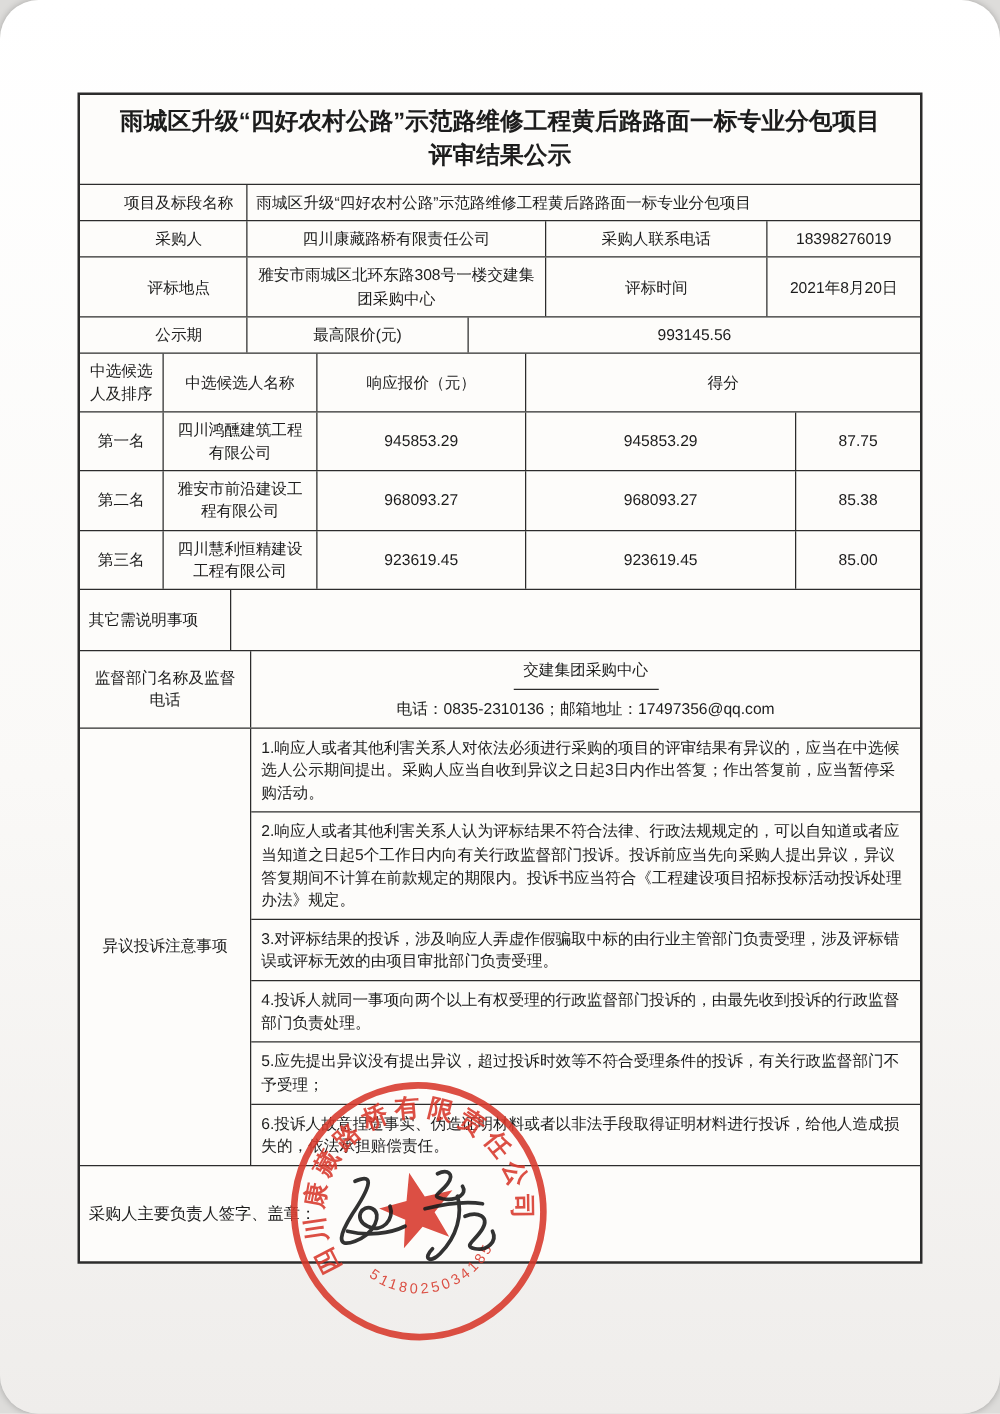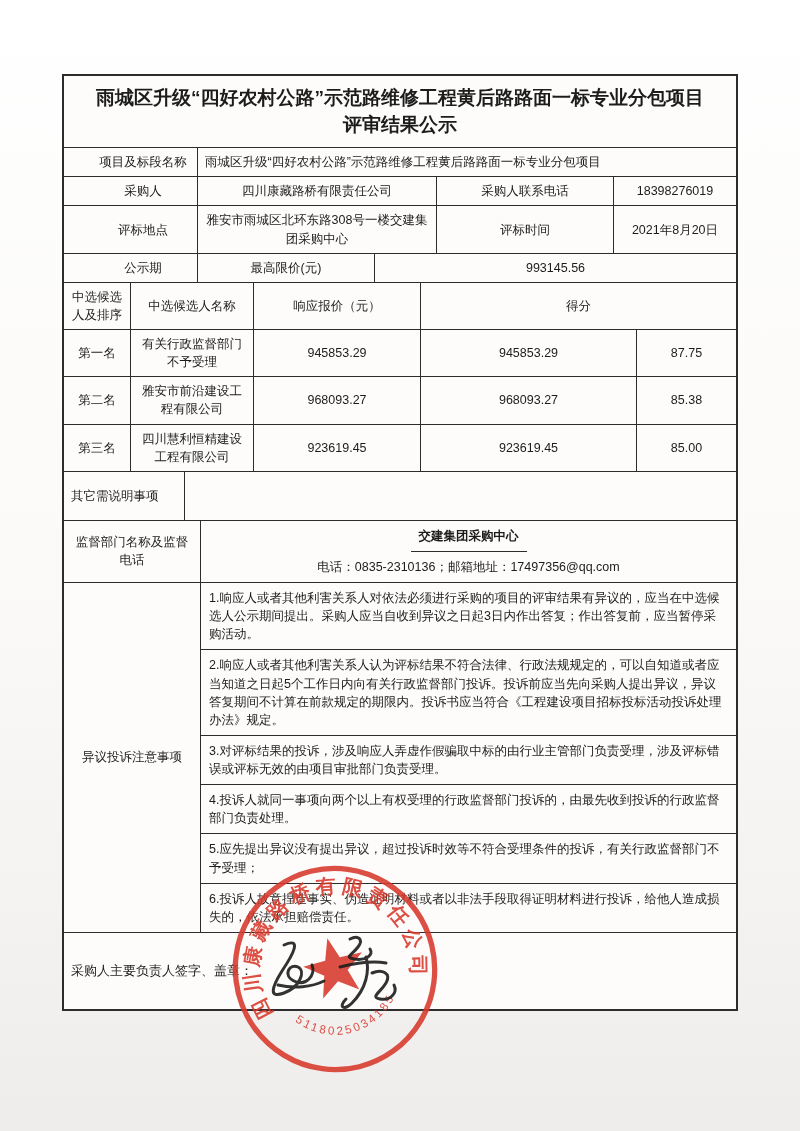--- a/index.html
+++ b/index.html
@@ -8,20 +8,21 @@
     font-family:"Liberation Sans", sans-serif;
     color:#1c1c1c;
   }
   .page {
     position:relative;
     width:800px; height:1131px;
     margin:0 auto;
     background:linear-gradient(180deg, #ffffff 0%, #faf9f7 55%, #efedeb 100%);
     box-shadow:0 0 6px rgba(0,0,0,.25);
     overflow:hidden;
+    border-radius:31px;
   }
   .doc {
     position:absolute; left:62px; top:74px; width:676px;
     border:2px solid #2c2c2c;
     background:#fdfcfa;
     box-sizing:border-box;
   }
   .row { display:flex; border-bottom:1px solid #2c2c2c; }
   .row:last-child { border-bottom:none; }
   .cell {
@@ -57,21 +58,21 @@
   
   .s1 { width:137px; }
   .stack { flex:1; display:flex; flex-direction:column; padding:0; border-right:none; }
   .stack > .sub {
     border-bottom:1px solid #2c2c2c;
     display:flex; align-items:center; justify-content:center;
     padding:6px 8px; font-size:12.5px; line-height:1.45;
     box-sizing:border-box;
   }
   .stack > .sub:last-child { border-bottom:none; }
-  .dept-name { font-weight:bold; font-size:13.5px; min-height:30px; }
+  .dept-name { font-weight:normal; font-size:13.5px; min-height:30px; }
   .note {
     justify-content:flex-start; text-align:left; align-items:center;
     padding:7px 9px;
   }
   
   .sig-row { position:relative; height:76px; overflow:visible; }
   .sig-cell { flex:1; justify-content:flex-start; text-align:left; border-right:none; font-size:13px; }
   .stamp-wrap {
     position:absolute; left:165px; top:-70px;
     width:212px; height:212px;
@@ -124,21 +125,21 @@
 
     <div class="row cand-head">
       <div class="cell c1">中选候选人及排序</div>
       <div class="cell c2">中选候选人名称</div>
       <div class="cell c3">响应报价（元）</div>
       <div class="cell c5">得分</div>
     </div>
 
     <div class="row cand-row">
       <div class="cell c1">第一名</div>
-      <div class="cell c2">有关行政监督部门不予受理</div>
+      <div class="cell c2">四川鸿醺建筑工程有限公司</div>
       <div class="cell c3">945853.29</div>
       <div class="cell c4">945853.29</div>
       <div class="cell c5">87.75</div>
     </div>
     <div class="row cand-row">
       <div class="cell c1">第二名</div>
       <div class="cell c2">雅安市前沿建设工程有限公司</div>
       <div class="cell c3">968093.27</div>
       <div class="cell c4">968093.27</div>
       <div class="cell c5">85.38</div>

